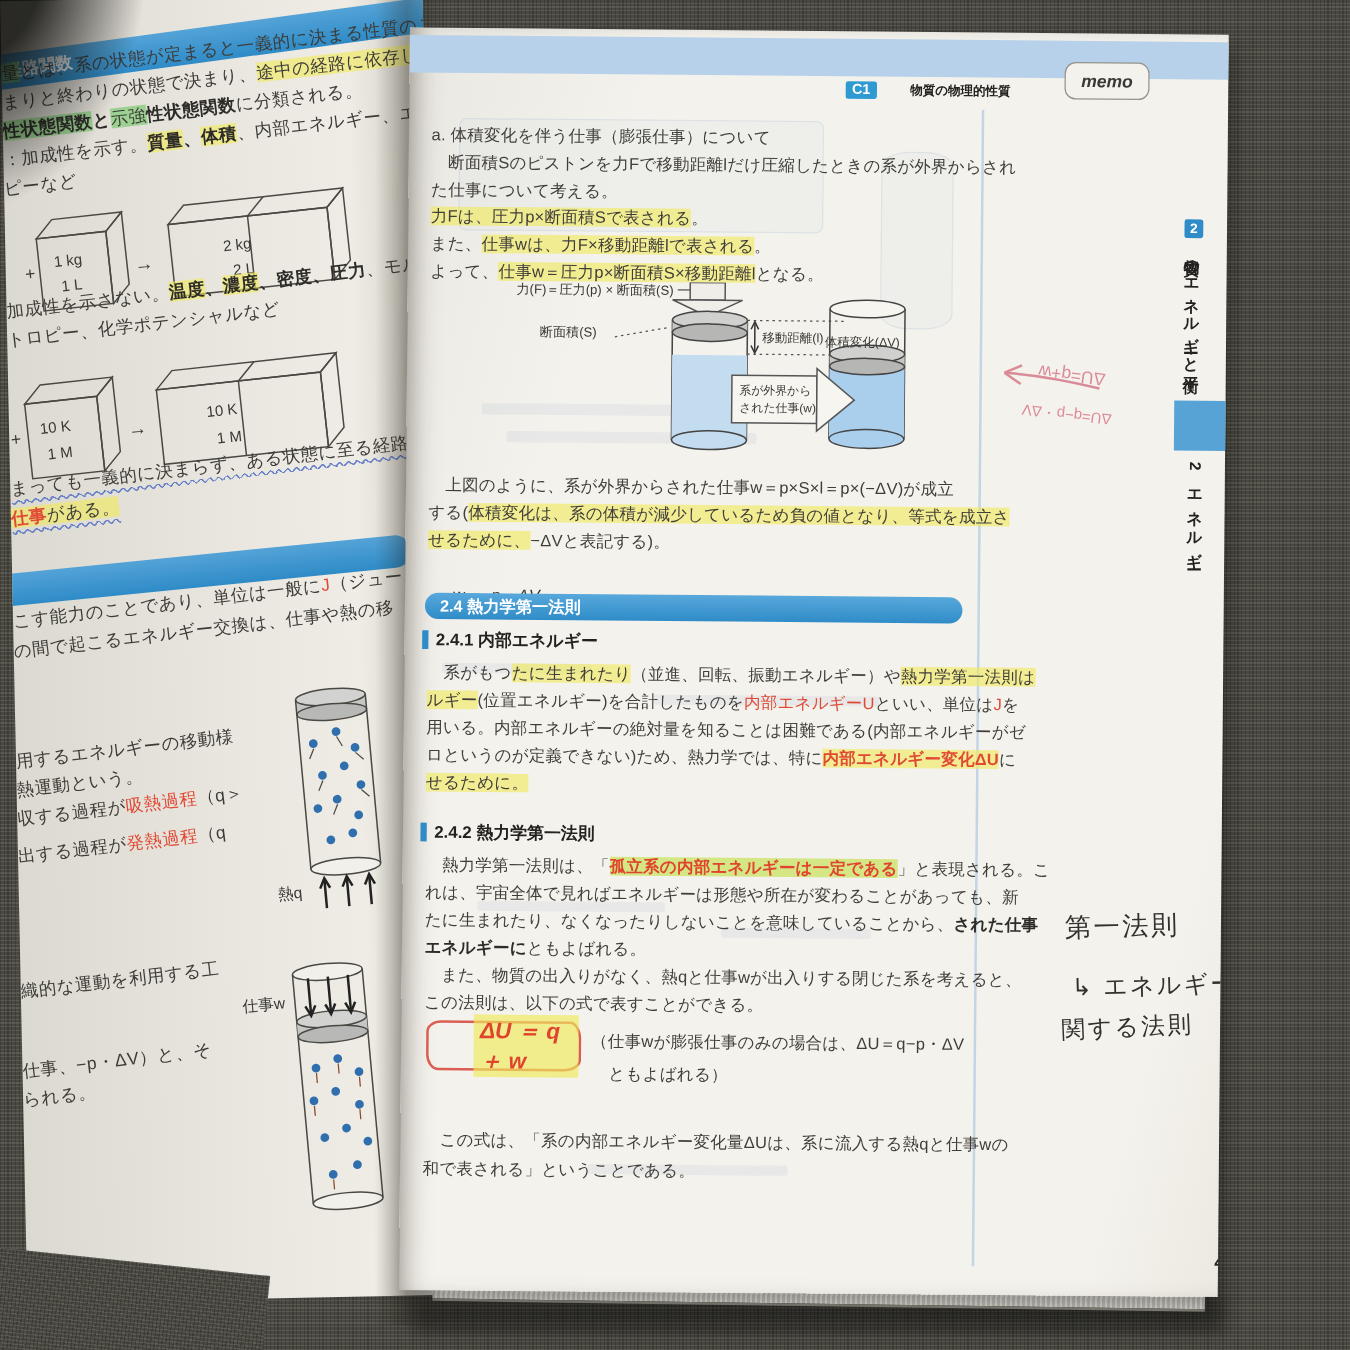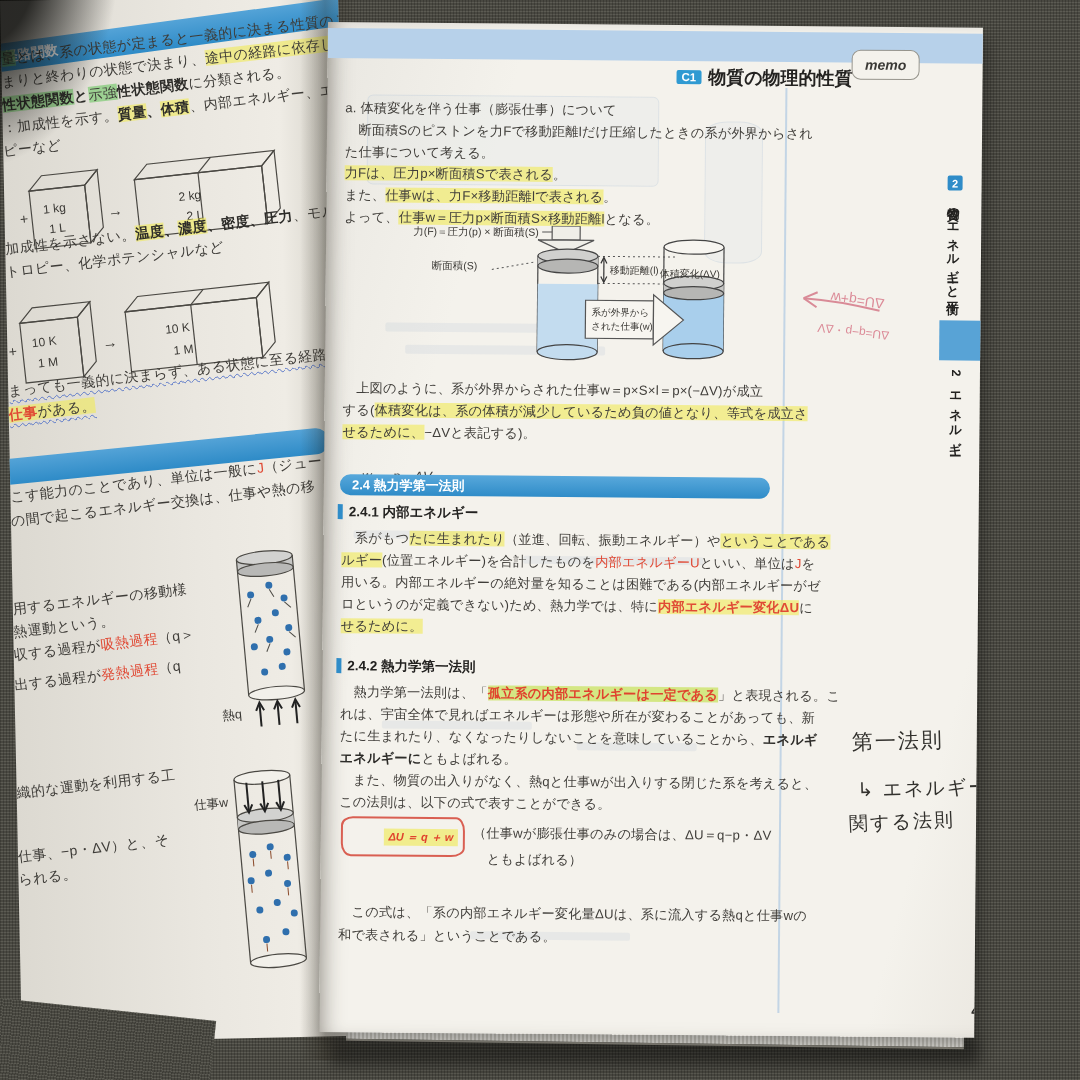--- a/index.html
+++ b/index.html
@@ -61,35 +61,35 @@
   .seg-rg{color:#e0432e;background:rgba(198,226,88,.70);font-weight:bold;}
   .seg-b{font-weight:bold;color:#2d2c29;}
   .seg-by{font-weight:bold;color:#2d2c29;background:rgba(240,234,90,.62);}
   .seg-u{text-decoration:underline wavy #5b78c8 1px;text-underline-offset:4px;}
   .seg-yu{background:rgba(240,234,90,.62);text-decoration:underline wavy #5b78c8 1px;text-underline-offset:4px;}
   .seg-ryu{color:#e04a35;font-weight:bold;background:rgba(240,234,90,.62);text-decoration:underline wavy #5b78c8 1px;text-underline-offset:4px;}
   
   .top-band{left:0;top:6px;width:655px;height:30px;background:#b7d1ea;}
   .hdr-row{left:349px;top:40px;display:flex;align-items:center;gap:7px;}
   .c-badge{background:#2f9ad2;color:#fff;font-weight:bold;font-size:11.5px;padding:1px 5px;border-radius:2px;}
-  .hdr-title{font-weight:bold;font-size:18px;color:#232220;}
+  .hdr-title{font-weight:bold;font-size:10px;color:#232220;margin-left:20px;}
   .memo-box{left:524px;top:23px;width:66px;height:28px;border:1.6px solid #96948c;border-radius:9px;
             background:#f4f2ec;display:flex;align-items:center;justify-content:center;
             font-style:italic;font-weight:bold;font-size:14px;color:#3a3935;}
   .col-divider{left:458px;top:62px;width:1.5px;height:925px;background:#c3d5e5;}
   .sec-banner{left:16px;width:430px;height:21px;border-radius:11px;
               background:linear-gradient(180deg,#58a8db,#2f8cc8);
               color:#fff;font-weight:bold;font-size:13px;line-height:21px;padding-left:12px;box-sizing:border-box;}
   .subhead{position:absolute;left:14px;font-weight:bold;font-size:13.5px;color:#232220;
            border-left:5px solid #2f8cc8;padding-left:6px;line-height:15px;white-space:nowrap;}
   .formula{font-style:italic;color:#3a3834;}
   .fbox{left:20px;top:794px;width:120px;height:36px;border:2px solid #d95f52;
         border-radius:12px 9px 14px 10px / 9px 14px 9px 13px;
         display:flex;align-items:center;justify-content:center;}
-  .fbox-inner{background:rgba(240,234,90,.65);color:#e0432e;font-weight:bold;font-style:italic;font-size:11px;padding:1px 5px;margin-left:36px;}
+  .fbox-inner{background:rgba(240,234,90,.65);color:#e0432e;font-weight:bold;font-style:italic;font-size:18px;padding:1px 5px;margin-left:36px;}
   .pagenum{left:652px;top:974px;font-weight:bold;font-size:15px;color:#2b2a27;}
   
   .sb-badge{left:621px;top:148px;width:15px;height:15px;background:#2f8cc8;color:#fff;font-size:11px;font-weight:bold;
             display:flex;align-items:center;justify-content:center;border-radius:2px;}
   .sb-vtitle{left:618px;top:170px;height:145px;writing-mode:vertical-rl;font-size:12.5px;font-weight:bold;color:#232220;letter-spacing:1px;}
   .sb-tab{left:614px;top:293px;width:44px;height:40px;background:#58a3d6;}
   .sb-vsec{left:622px;top:342px;height:130px;writing-mode:vertical-rl;font-size:12.5px;font-weight:bold;color:#232220;letter-spacing:2px;}
   
   .ghost{position:absolute;background:rgba(140,165,195,.12);border-radius:2px;}
   .ghost-ol{position:absolute;border:1px solid rgba(150,175,205,.20);border-radius:6px;background:rgba(170,200,230,.07);}
@@ -327,30 +327,30 @@
   </svg>
 
   <div class="rline" style="top:356px;"><span class="seg-p">　上図のように、系が外界からされた仕事w＝p×S×l＝p×(−ΔV)が成立</span></div>
   <div class="rline" style="top:378px;"><span class="seg-p">する(</span><span class="seg-y">体積変化は、系の体積が減少しているため負の値となり、等式を成立さ</span></div>
   <div class="rline" style="top:400px;"><span class="seg-y">せるために、</span><span class="seg-p">−ΔVと表記する)。</span></div>
   <div class="rline formula" style="top:444px;left:38px;">w＝−p・ΔV</div>
 
   <div class="abs sec-banner" style="top:452px;">2.4 熱力学第一法則</div>
   <div class="subhead" style="top:482px;">2.4.1 内部エネルギー</div>
 
-  <div class="rline" style="top:506px;"><span class="seg-p">　系がもつ</span><span class="seg-y">たに生まれたり</span><span class="seg-p">（並進、回転、振動エネルギー）や</span><span class="seg-y">ということである</span></div>
+  <div class="rline" style="top:506px;"><span class="seg-p">　系がもつ</span><span class="seg-y">たに生まれたり</span><span class="seg-p">（並進、回転、振動エネルギー）や</span><span class="seg-y">熱力学第一法則は</span></div>
   <div class="rline" style="top:528px;"><span class="seg-y">ルギー</span><span class="seg-p">(位置エネルギー)を合計したものを</span><span class="seg-r">内部エネルギーU</span><span class="seg-p">といい、単位は</span><span class="seg-r">J</span><span class="seg-p">を</span></div>
   <div class="rline" style="top:550px;"><span class="seg-p">用いる。内部エネルギーの絶対量を知ることは困難である(内部エネルギーがゼ</span></div>
   <div class="rline" style="top:572px;"><span class="seg-p">ロというのが定義できない)ため、熱力学では、特に</span><span class="seg-ry">内部エネルギー変化ΔU</span><span class="seg-p">に</span></div>
   <div class="rline" style="top:594px;"><span class="seg-y">せるために。</span></div>
 
   <div class="subhead" style="top:636px;">2.4.2 熱力学第一法則</div>
   <div class="rline" style="top:660px;"><span class="seg-p">　熱力学第一法則は、「</span><span class="seg-rg">孤立系の内部エネルギーは一定である</span><span class="seg-p">」と表現される。こ</span></div>
   <div class="rline" style="top:682px;"><span class="seg-p">れは、宇宙全体で見ればエネルギーは形態や所在が変わることがあっても、新</span></div>
-  <div class="rline" style="top:704px;"><span class="seg-p">たに生まれたり、なくなったりしないことを意味していることから、</span><span class="seg-b">エネルギ</span></div>
+  <div class="rline" style="top:704px;"><span class="seg-p">たに生まれたり、なくなったりしないことを意味していることから、</span><span class="seg-b">された仕事</span></div>
   <div class="rline" style="top:726px;"><span class="seg-b">エネルギーに</span><span class="seg-p">ともよばれる。</span></div>
   <div class="rline" style="top:748px;"><span class="seg-p">　また、物質の出入りがなく、熱qと仕事wが出入りする閉じた系を考えると、</span></div>
   <div class="rline" style="top:770px;"><span class="seg-p">この法則は、以下の式で表すことができる。</span></div>
 
   <div class="abs fbox">
     <span class="fbox-inner">ΔU ＝ q ＋ w</span>
   </div>
   <div class="rline" style="top:800px;left:152px;">（仕事wが膨張仕事のみの場合は、ΔU＝q−p・ΔV</div>
   <div class="rline" style="top:826px;left:166px;">ともよばれる）</div>
 

